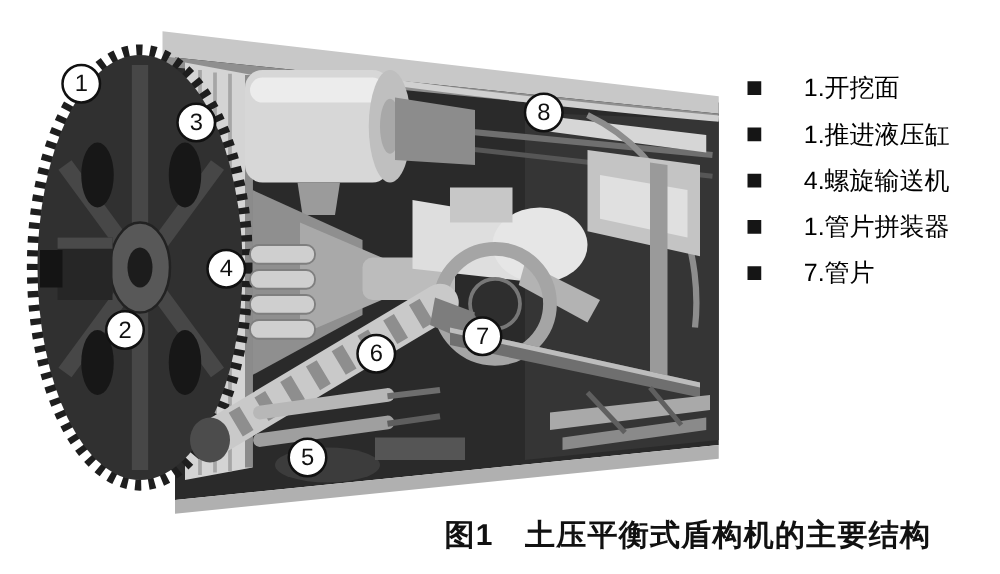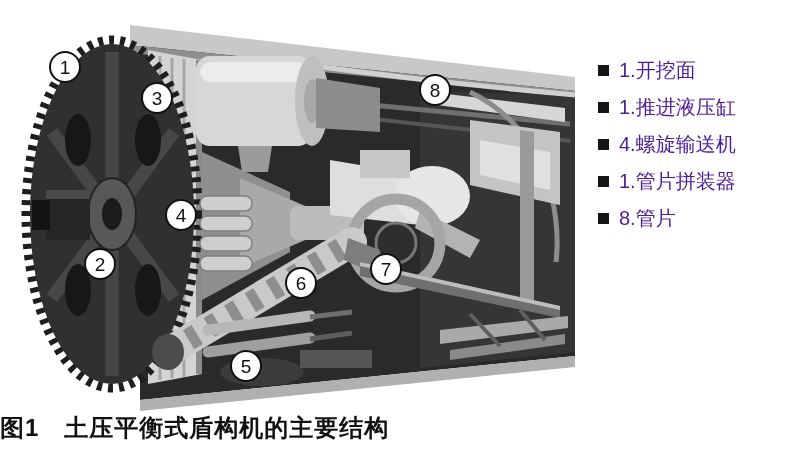--- a/index.html
+++ b/index.html
@@ -23,28 +23,28 @@
     display: flex; align-items: center; justify-content: center;
     font-size: 19px; line-height: 1;
     color: #111;
     z-index: 5;
   }
 
   .legend { position: absolute; left: 598px; top: 58px; z-index: 4; }
   .legend-item {
     display: flex; align-items: center;
     height: 25px; margin-bottom: 12px;
-    font-size: 20px; color: #4c1d95; white-space: nowrap;
+    font-size: 20px; color: #000000; white-space: nowrap; gap: 24px;
   }
   .bullet { width: 11px; height: 11px; background: #151515; margin-right: 10px; flex: 0 0 auto; }
 
   .caption {
     position: absolute;
     left: 0; top: 412px; width: 745px;
-    text-align: left;
+    text-align: right;
     font-size: 24px; font-weight: 700;
     letter-spacing: 1px;
     color: #111;
     white-space: pre;
     z-index: 4;
   }
 </style>
 </head>
 <body>
 
@@ -176,19 +176,19 @@
     <div class="legend-item">
       <span class="bullet"></span>
       <span>4.螺旋输送机</span>
     </div>
     <div class="legend-item">
       <span class="bullet"></span>
       <span>1.管片拼装器</span>
     </div>
     <div class="legend-item">
       <span class="bullet"></span>
-      <span>8.管片</span>
+      <span>7.管片</span>
     </div>
   </div>
 
   <div class="caption">图1　土压平衡式盾构机的主要结构</div>
 
 </div>
 
 </body></html>

